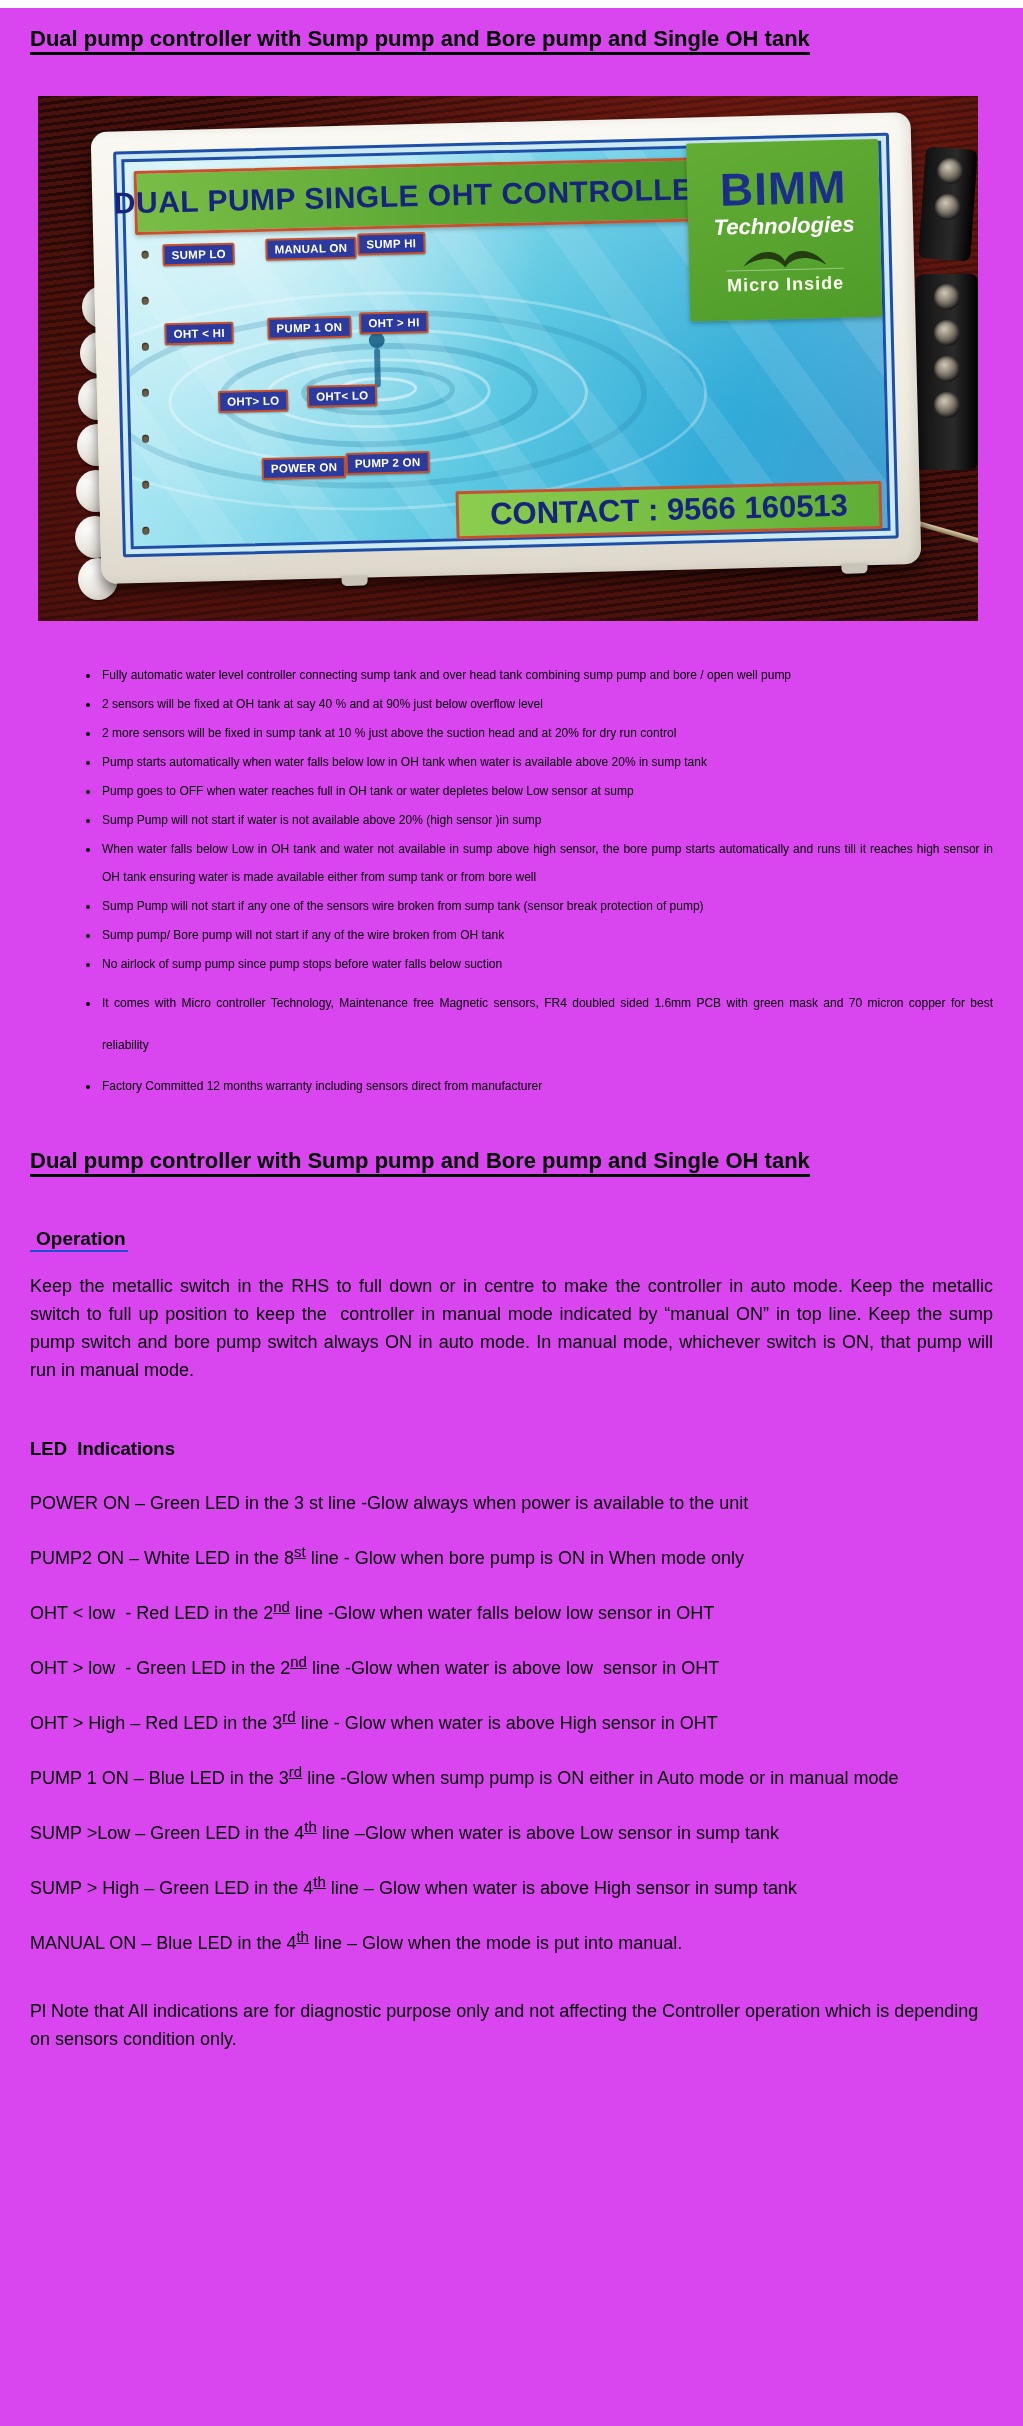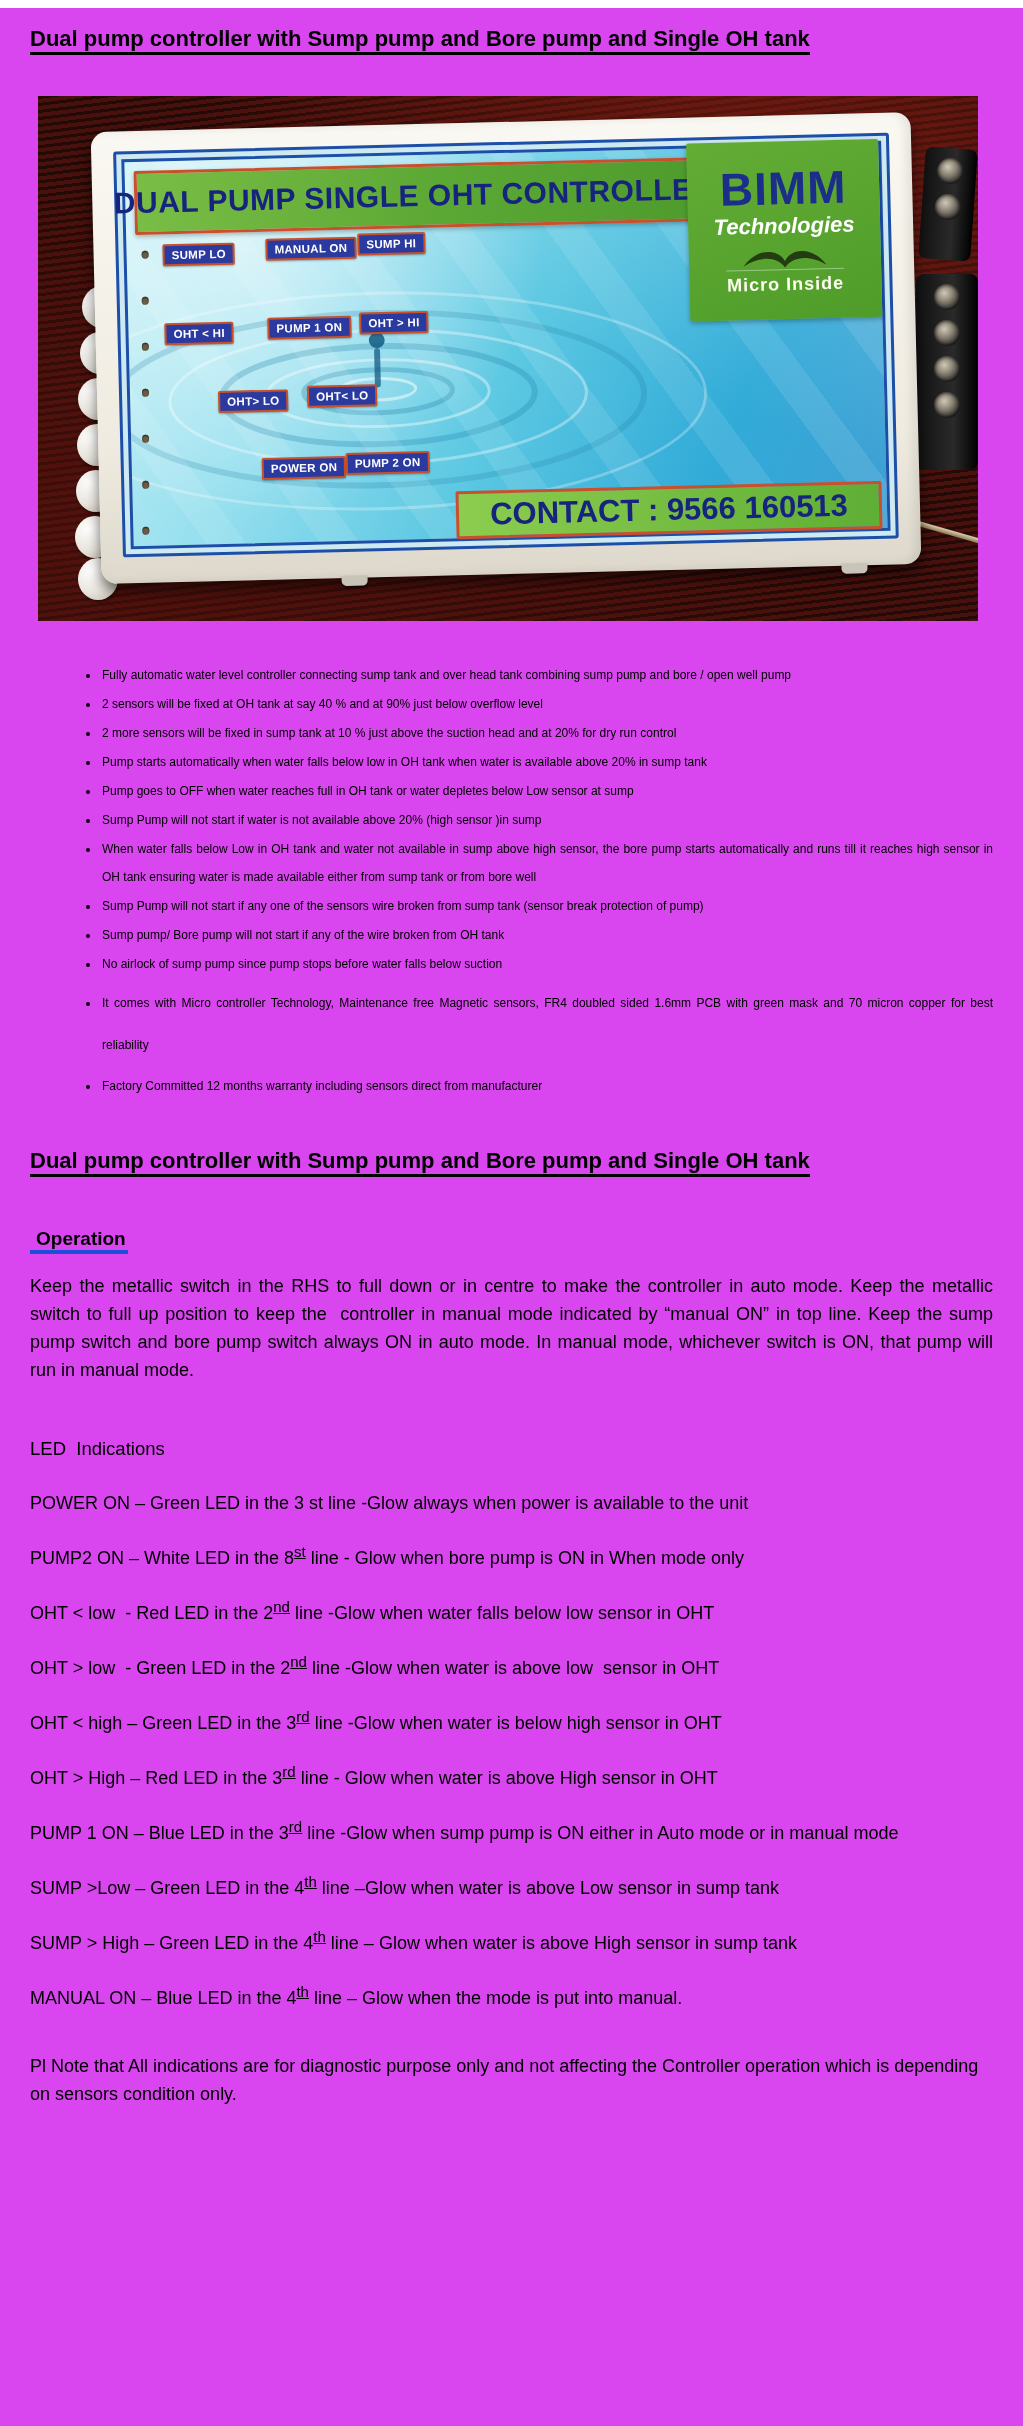--- a/index.html
+++ b/index.html
@@ -12,22 +12,22 @@
     font-family:"Liberation Sans", sans-serif;
     color:#000;
   }
   .content{padding:16px 30px 0 30px;}
 
   
   .doc-title{font-size:22px;font-weight:bold;line-height:30px;margin:0;}
   .doc-title .ul{border-bottom:3px solid #000;padding-bottom:1px;}
   .section-title{font-size:22px;font-weight:bold;line-height:30px;margin:46px 0 0 0;}
   .op-heading{font-size:19px;font-weight:bold;line-height:26px;margin:50px 0 0 0;}
-  .op-heading .ul{border-bottom:4px solid #1d4ed8;padding:0 2px 1px 6px;}
-  .led-heading{font-size:18.5px;font-weight:normal;line-height:26px;margin:52px 0 0 0;white-space:pre-wrap;}
+  .op-heading .ul{border-bottom:2px solid #1d4ed8;padding:0 2px 1px 6px;}
+  .led-heading{font-size:18.5px;font-weight:bold;line-height:26px;margin:52px 0 0 0;white-space:pre-wrap;}
 
   
   .para{font-size:18px;line-height:28px;text-align:justify;margin:20px 0 0 0;white-space:pre-wrap;}
   .features{margin:40px 0 0 0;padding:0 0 0 70px;list-style:disc;}
   .features li{font-size:12px;line-height:28px;text-align:justify;padding-left:2px;margin:0 0 1px 0;}
   .features li.roomy{line-height:42px;margin:4px 0 6px 0;}
   .led-line{font-size:18px;line-height:28px;margin:27px 0 0 0;white-space:pre-wrap;}
   .led-line:first-of-type{margin-top:24px;}
   .led-line sup{font-size:15px;line-height:0;vertical-align:super;text-decoration:underline;}
   .note{font-size:18px;line-height:28px;margin:40px 0 0 0;}
@@ -231,21 +231,20 @@
     <h3 class="op-heading"><span class="ul">Operation</span></h3>
 
     <p class="para">Keep the metallic switch in the RHS to full down or in centre to make the controller in auto mode. Keep the metallic switch to full up position to keep the  controller in manual mode indicated by “manual ON” in top line. Keep the sump pump switch and bore pump switch always ON in auto mode. In manual mode, whichever switch is ON, that pump will run in manual mode.</p>
 
     <h3 class="led-heading">LED  Indications</h3>
 
     <p class="led-line"><span>POWER ON – Green LED in the 3 st line -Glow always when power is available to the unit</span><sup></sup><span></span></p>
     <p class="led-line"><span>PUMP2 ON – White LED in the 8</span><sup>st</sup><span> line - Glow when bore pump is ON in When mode only</span></p>
     <p class="led-line"><span>OHT &lt; low  - Red LED in the 2</span><sup>nd</sup><span> line -Glow when water falls below low sensor in OHT</span></p>
     <p class="led-line"><span>OHT &gt; low  - Green LED in the 2</span><sup>nd</sup><span> line -Glow when water is above low  sensor in OHT</span></p>
-    <p class="led-line"><span>OHT &lt; high – Green LED in the 3</span><sup>rd</sup><span> line -Glow when water is below high sensor in OHT</span></p>
     <p class="led-line"><span>OHT &gt; High – Red LED in the 3</span><sup>rd</sup><span> line - Glow when water is above High sensor in OHT</span></p>
     <p class="led-line"><span>PUMP 1 ON – Blue LED in the 3</span><sup>rd</sup><span> line -Glow when sump pump is ON either in Auto mode or in manual mode</span></p>
     <p class="led-line"><span>SUMP &gt;Low – Green LED in the 4</span><sup>th</sup><span> line –Glow when water is above Low sensor in sump tank</span></p>
     <p class="led-line"><span>SUMP &gt; High – Green LED in the 4</span><sup>th</sup><span> line – Glow when water is above High sensor in sump tank</span></p>
     <p class="led-line"><span>MANUAL ON – Blue LED in the 4</span><sup>th</sup><span> line – Glow when the mode is put into manual.</span></p>
 
     <p class="note">Pl Note that All indications are for diagnostic purpose only and not affecting the Controller operation which is depending on sensors condition only.</p>
 
   </div>
 </div>

